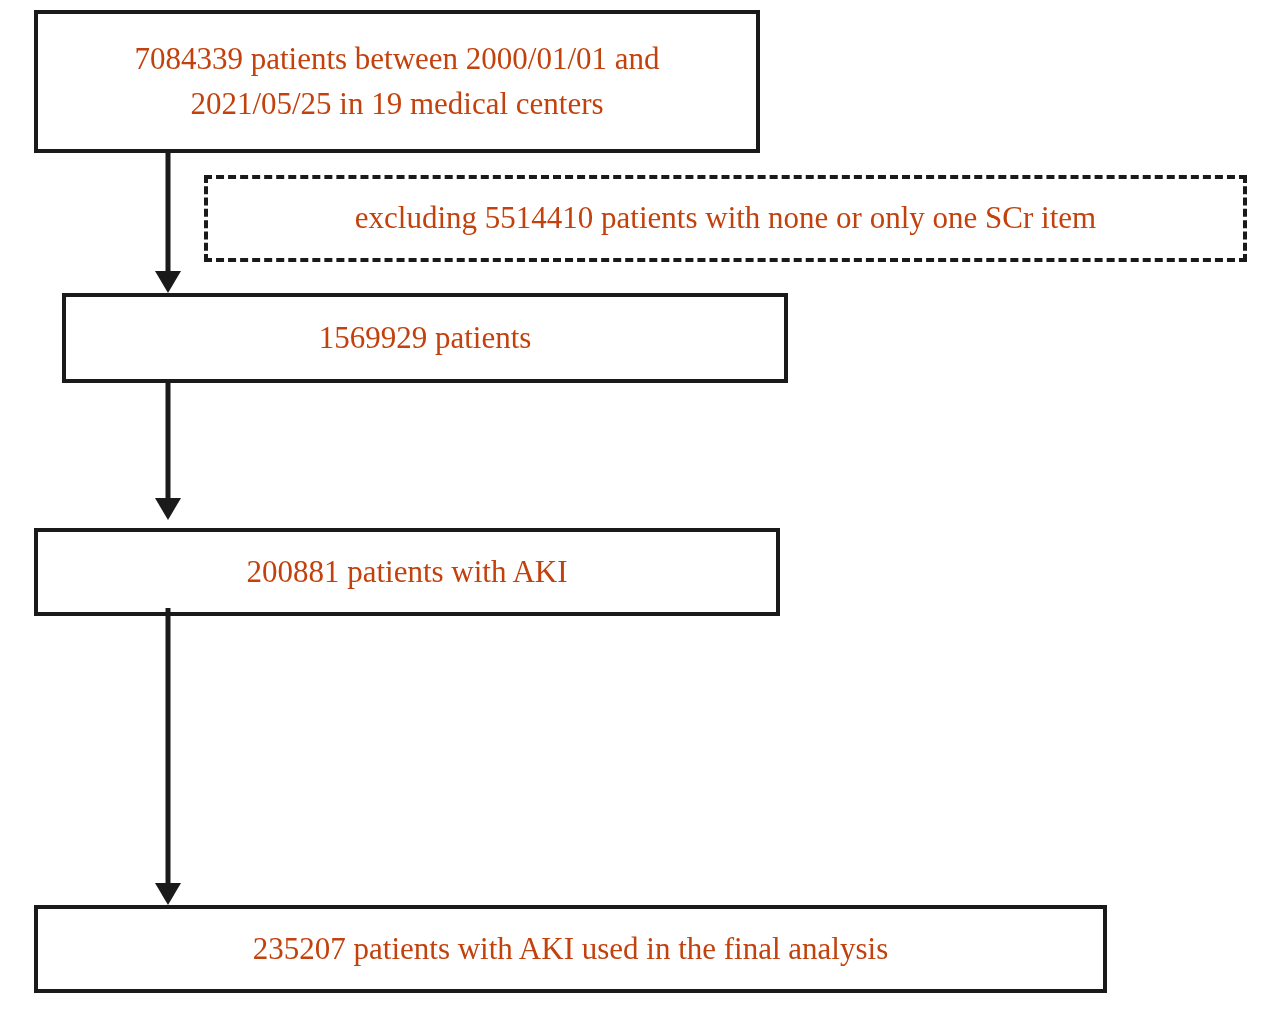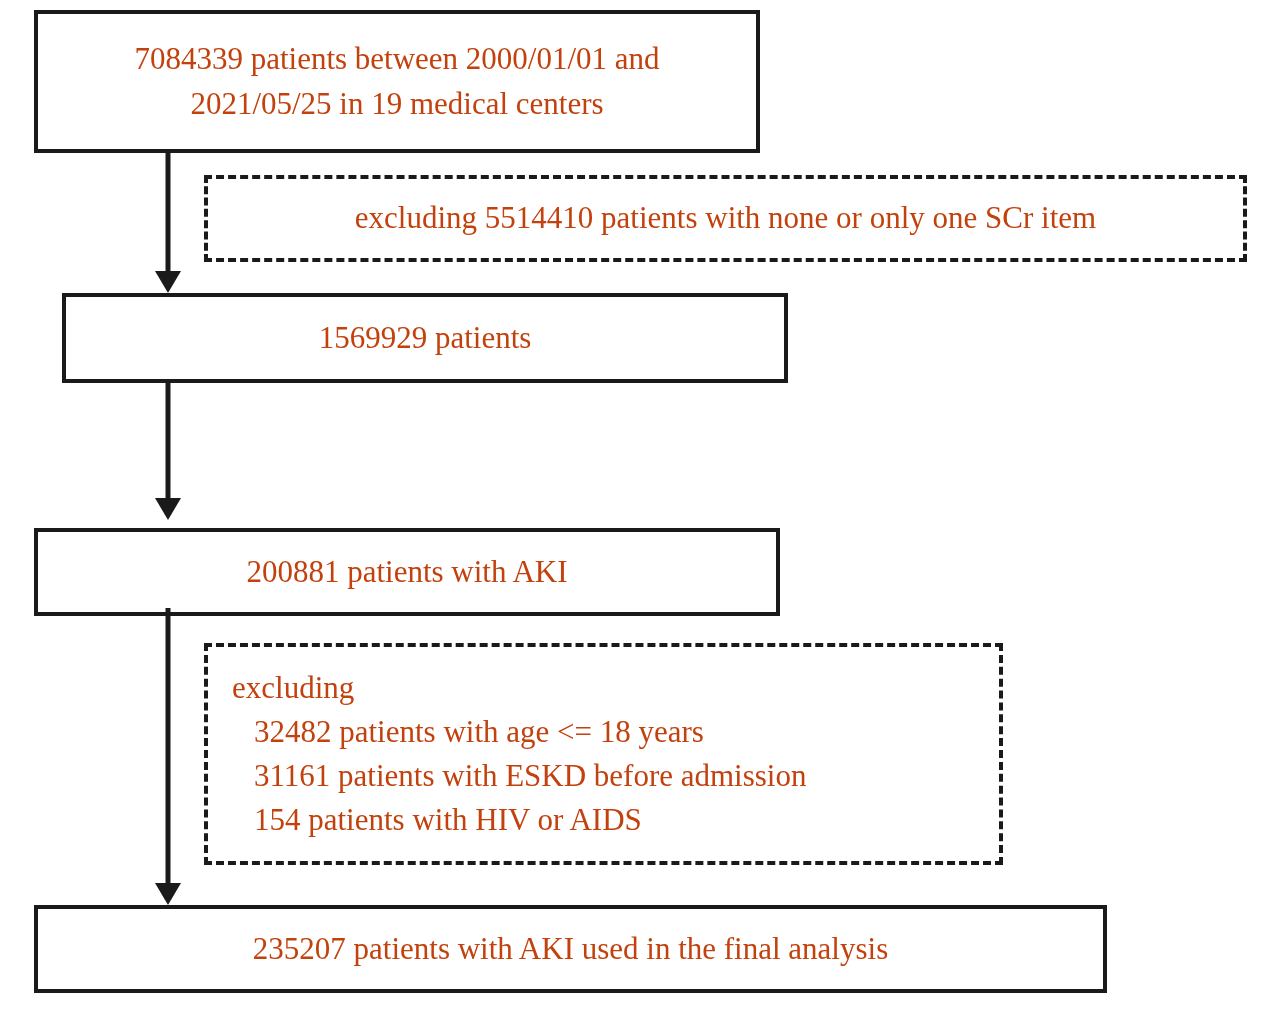--- a/index.html
+++ b/index.html
@@ -121,28 +121,20 @@
     <span class="txt">
       <span class="line">200881 patients with AKI</span>
     </span>
   </div>
 
   <div class="connector" style="left:168px; top:608px; height:297px;">
     <div class="shaft" style="height:279px;"></div>
     <div class="head" style="top:275px;"></div>
   </div>
 
-  <div class="node dashed leftal" style="left:204px; top:643px; width:799px; height:222px;">
-    <span class="txt">
-      <span class="line">excluding</span>
-      <span class="line indent">32482 patients with age &lt;= 18 years</span>
-      <span class="line indent">31161 patients with ESKD before admission</span>
-      <span class="line indent">154 patients with HIV or AIDS</span>
-    </span>
-  </div>
 
   <div class="node solid" style="left:34px; top:905px; width:1073px; height:88px;">
     <span class="txt">
       <span class="line">235207 patients with AKI used in the final analysis</span>
     </span>
   </div>
 
 </div>
 
 </body></html>

